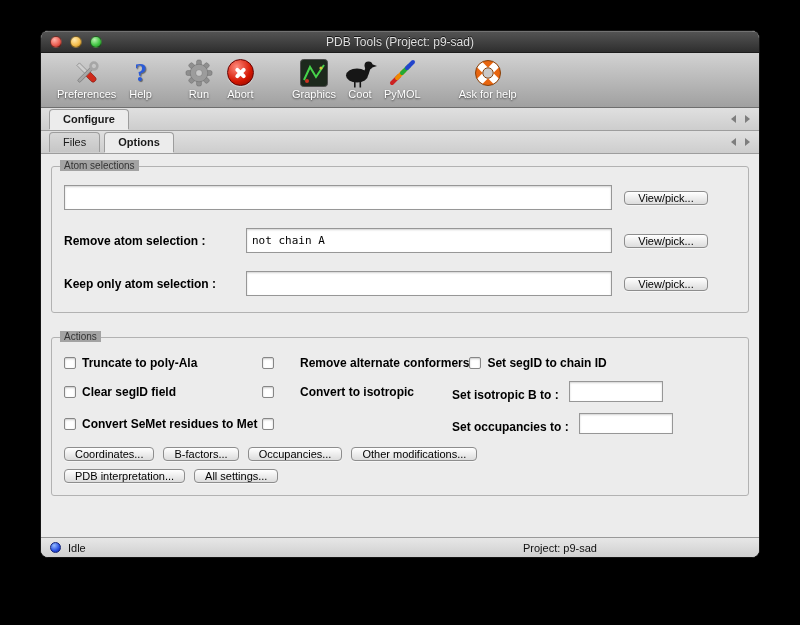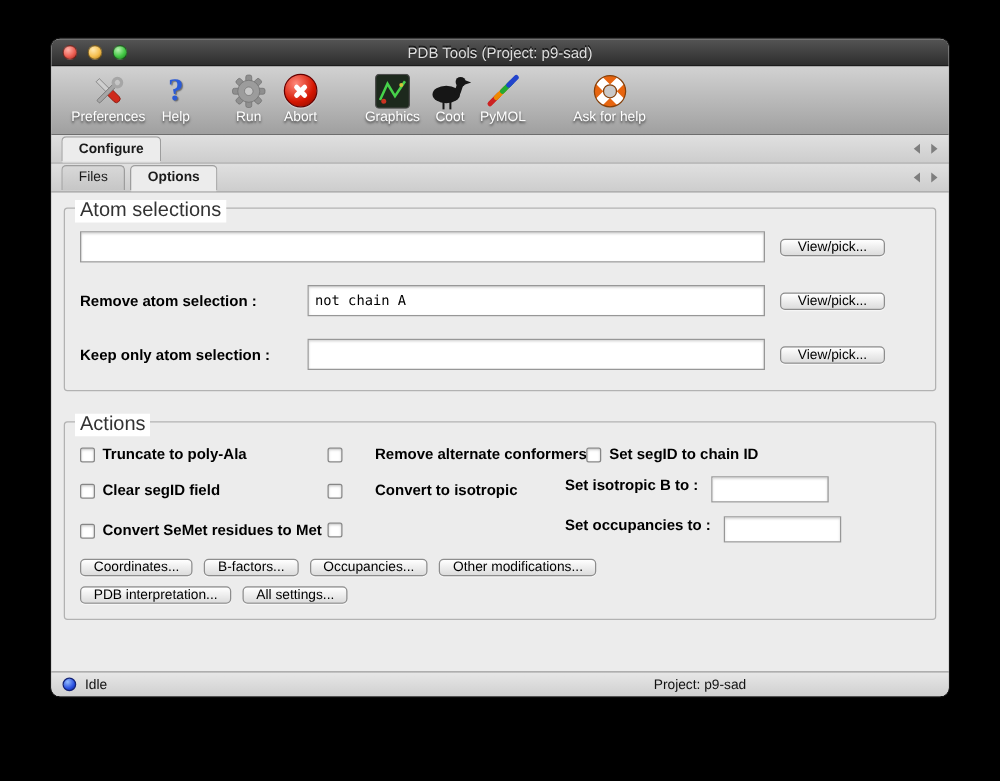--- a/index.html
+++ b/index.html
@@ -54,41 +54,41 @@
     height:1px; background:#ececec; }
   .tab-arrows { position:absolute; right:9px; top:7px; display:flex; gap:9px; }
   .arr { width:0; height:0; border-top:4px solid transparent; border-bottom:4px solid transparent; }
   .arr-left  { border-right:5px solid #7e7e7e; }
   .arr-right { border-left:5px solid #7e7e7e; }
 
   
   .content { flex:1 1 auto; background:#ececec; padding:12px 10px 0; overflow:hidden; }
   .groupbox { border:1px solid #b2b2b2; border-radius:3px; position:relative;
     padding:18px 12px 12px; margin-bottom:24px; }
-  .groupbox-title { position:absolute; top:-7px; left:8px; background:#ffffff;
-    padding:0 4px; font-size:16px; color:#333; }
+  .groupbox-title { position:absolute; top:-7px; left:8px; background:#a3a3a3;
+    padding:0 4px; font-size:10px; color:#333; }
 
   .sel-row { display:flex; align-items:center; margin-bottom:18px; padding-right:28px; }
   .sel-row:last-child { margin-bottom:4px; }
   .sel-label { flex:0 0 182px; font-size:12px; font-weight:bold; color:#000; }
   .sel-input { flex:1 1 auto; height:25px; border:1px solid #979797; background:#fff;
     font-size:12px; padding:0 5px; box-shadow:inset 0 1px 2px rgba(0,0,0,.18); outline:none; }
   .mono { font-family:"DejaVu Sans Mono","Liberation Mono",monospace; font-size:11px; }
   .btn { height:14px; font-size:11px; color:#000;
     background:linear-gradient(#ffffff,#dcdcdc); border:1px solid #8d8d8d; border-radius:4px;
     padding:0 10px; box-shadow:0 1px 0 rgba(255,255,255,.55); cursor:default; white-space:nowrap; }
   .viewpick { margin-left:12px; flex:0 0 auto; width:84px; }
 
   .chk-row { display:flex; align-items:center; margin-bottom:11px; }
   .col1 { flex:0 0 198px; } .col2 { flex:0 0 190px;gap:20px; } .col3 { flex:1 1 auto; }
-  .chk { display:flex; align-items:flex-end; }
+  .chk { display:flex; align-items:center; }
   .cbox { width:12px; height:12px; background:#fff; border:1px solid #868686; border-radius:2px;
     box-shadow:inset 0 1px 2px rgba(0,0,0,.22); margin-right:6px; flex:0 0 12px; cursor:default; }
   .cb-label { font-size:12px; font-weight:bold; color:#000; white-space:nowrap; }
-  .inline-field { display:flex; align-items:flex-start; }
+  .inline-field { display:flex; align-items:flex-end; }
   .f-label { font-size:12px; font-weight:bold; color:#000; margin-right:10px; white-space:nowrap; }
   .f-input { width:94px; height:21px; border:1px solid #979797; background:#fff;
     font-size:12px; padding:0 4px; box-shadow:inset 0 1px 2px rgba(0,0,0,.18); outline:none; }
   .btn-row { display:flex; gap:9px; margin-top:13px; }
   .btn-row.second { margin-top:8px; }
 
   
   .statusbar { flex:0 0 20px; border-top:1px solid #999;
     background:linear-gradient(#e7e7e7,#cfcfcf); display:flex; align-items:center;
     padding:0 9px; position:relative; }

